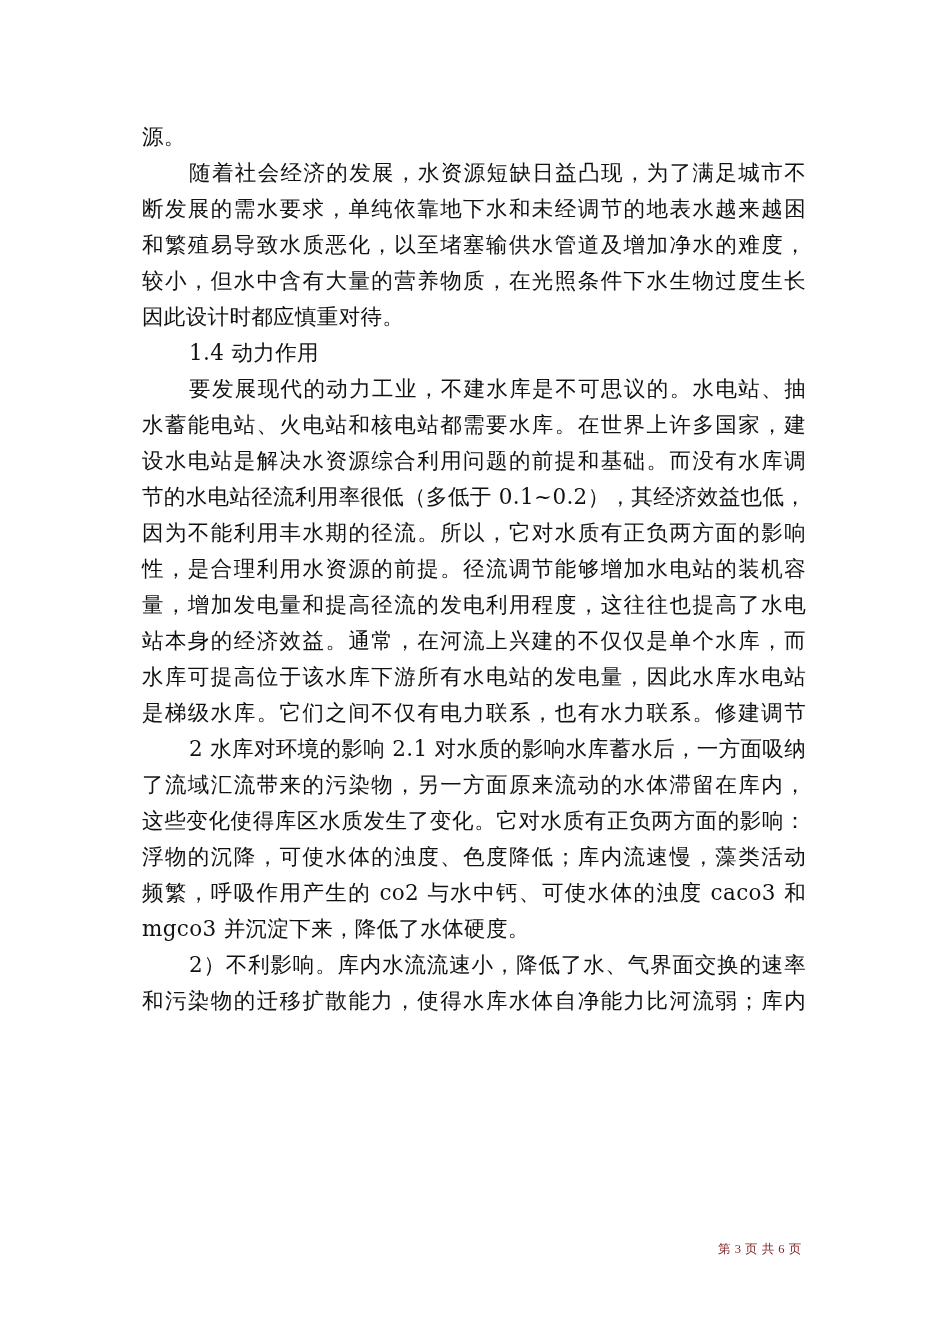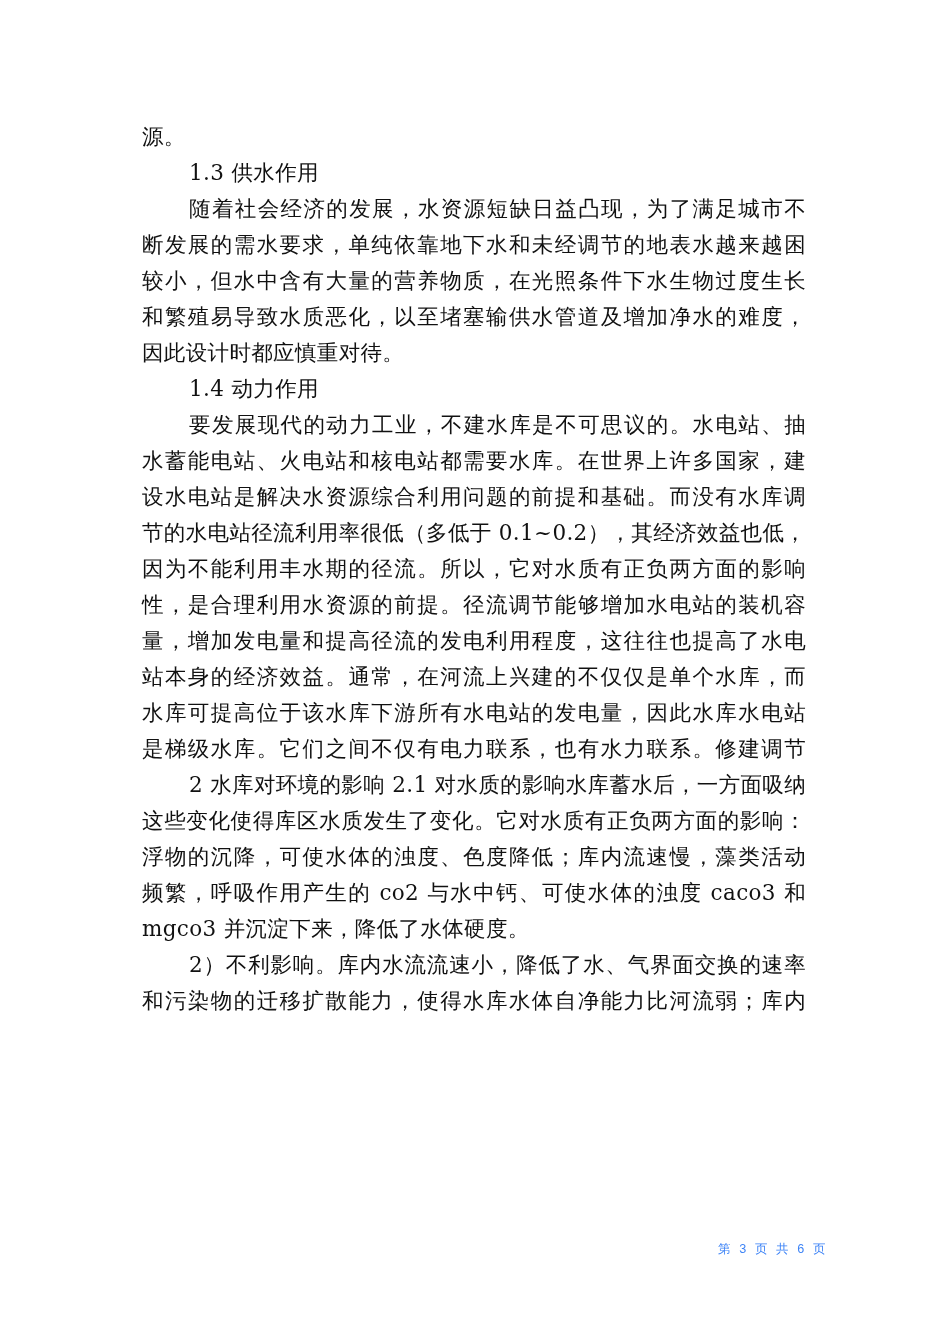--- a/index.html
+++ b/index.html
@@ -34,49 +34,49 @@
     .line.last {
       text-align-last: left;
     }
     .line.indent {
       padding-left: 47px;
     }
     .footer {
       position: absolute;
       left: 718px;
       top: 1241px;
-      font-family: Liberation Mono, monospace;
+      font-family: Liberation Serif, serif;
       font-size: 12.5px;
-      color: #3b82f6;
+      color: #7f1d1d;
       letter-spacing: 0.5px;
     }
   </style>
 </head>
 <body>
 
 <div class="page">
   <div class="line last">源。</div>
-  <div class="line indent last">1.3 供水作用</div>
   <div class="line indent">随着社会经济的发展，水资源短缺日益凸现，为了满足城市不</div>
   <div class="line">断发展的需水要求，单纯依靠地下水和未经调节的地表水越来越困</div>
+  <div class="line">和繁殖易导致水质恶化，以至堵塞输供水管道及增加净水的难度，</div>
   <div class="line">较小，但水中含有大量的营养物质，在光照条件下水生物过度生长</div>
-  <div class="line">和繁殖易导致水质恶化，以至堵塞输供水管道及增加净水的难度，</div>
   <div class="line last">因此设计时都应慎重对待。</div>
   <div class="line indent last">1.4 动力作用</div>
   <div class="line indent">要发展现代的动力工业，不建水库是不可思议的。水电站、抽</div>
   <div class="line">水蓄能电站、火电站和核电站都需要水库。在世界上许多国家，建</div>
   <div class="line">设水电站是解决水资源综合利用问题的前提和基础。而没有水库调</div>
   <div class="line">节的水电站径流利用率很低（多低于 0.1~0.2），其经济效益也低，</div>
   <div class="line">因为不能利用丰水期的径流。所以，它对水质有正负两方面的影响</div>
   <div class="line">性，是合理利用水资源的前提。径流调节能够增加水电站的装机容</div>
   <div class="line">量，增加发电量和提高径流的发电利用程度，这往往也提高了水电</div>
   <div class="line">站本身的经济效益。通常，在河流上兴建的不仅仅是单个水库，而</div>
   <div class="line">水库可提高位于该水库下游所有水电站的发电量，因此水库水电站</div>
   <div class="line">是梯级水库。它们之间不仅有电力联系，也有水力联系。修建调节</div>
   <div class="line indent">2 水库对环境的影响 2.1 对水质的影响水库蓄水后，一方面吸纳</div>
+  <div class="line">了流域汇流带来的污染物，另一方面原来流动的水体滞留在库内，</div>
   <div class="line">这些变化使得库区水质发生了变化。它对水质有正负两方面的影响：</div>
   <div class="line">浮物的沉降，可使水体的浊度、色度降低；库内流速慢，藻类活动</div>
   <div class="line">频繁，呼吸作用产生的 co2 与水中钙、可使水体的浊度 caco3 和</div>
   <div class="line last">mgco3 并沉淀下来，降低了水体硬度。</div>
   <div class="line indent">2）不利影响。库内水流流速小，降低了水、气界面交换的速率</div>
   <div class="line">和污染物的迁移扩散能力，使得水库水体自净能力比河流弱；库内</div>
 </div>
 
 <div class="footer">第 3 页 共 6 页</div>
 

